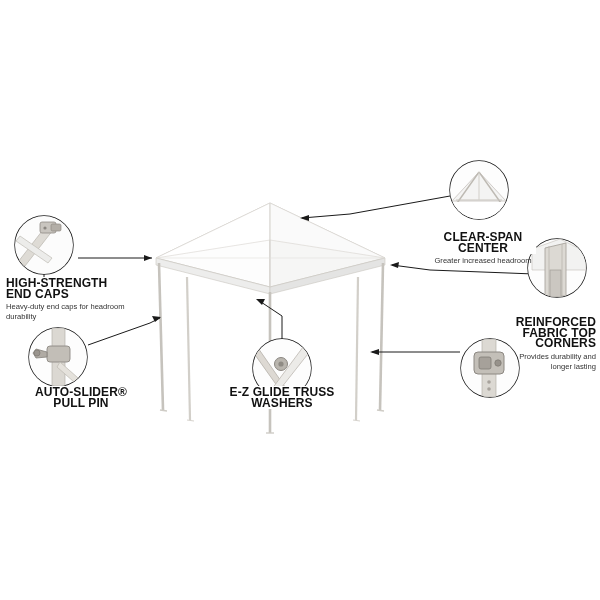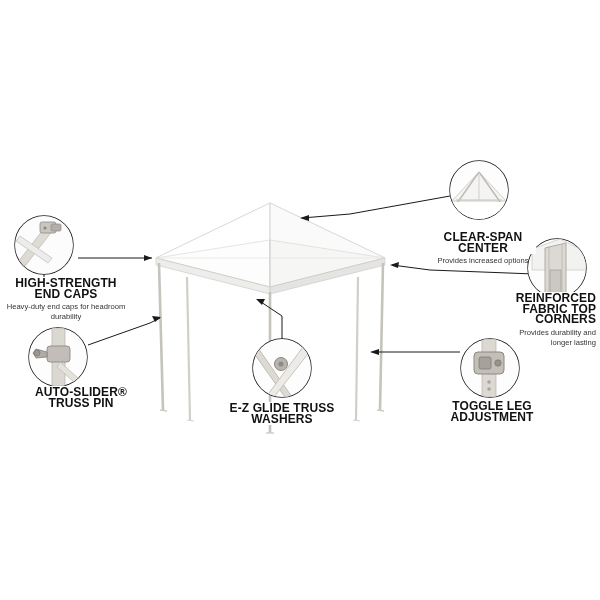--- a/index.html
+++ b/index.html
@@ -34,31 +34,31 @@
     line-height: 10.5px;
     margin: 0 0 2px 0;
     padding: 1px 0 1px 0;
   }
   .callout .desc {
     font-size: 7.6px;
     color: #333333;
     line-height: 10px;
     margin: 0;
   }
-  .c-left .title, .c-left .desc { text-align: center; }
+  .c-left .title, .c-left .desc { text-align: left; }
   .c-center .title, .c-center .desc { text-align: center; }
   .c-right .title, .c-right .desc { text-align: right; }
 
   
   #co-endcaps   { left: 6px;   top: 277px; width: 120px; }
   #co-pullpin   { left: 22px;  top: 386px; width: 118px; }
-  #co-truss     { left: 222px; top: 402px; width: 120px; }
+  #co-truss     { left: 222px; top: 386px; width: 120px; }
   #co-toggle    { left: 432px; top: 400px; width: 120px; }
   #co-clearspan { left: 430px; top: 231px; width: 106px; }
-  #co-corners   { left: 514px; top: 292px; width: 82px; }
+  #co-corners   { left: 514px; top: 316px; width: 82px; }
 </style>
 </head>
 <body>
 
 <div id="stage">
 
   <svg id="art" viewBox="0 0 600 600" xmlns="http://www.w3.org/2000/svg">
 
     <g>
 
@@ -225,34 +225,33 @@
     </g>
 
   </svg>
 
   <div class="callout c-left" id="co-endcaps">
     <div class="title">HIGH-STRENGTH END CAPS</div>
     <div class="desc">Heavy-duty end caps for headroom durability</div>
   </div>
 
   <div class="callout c-center" id="co-pullpin">
-    <div class="title">AUTO-SLIDER® TRUSS PIN</div>
+    <div class="title">AUTO-SLIDER® PULL PIN</div>
   </div>
 
   <div class="callout c-center" id="co-truss">
     <div class="title">E-Z GLIDE TRUSS WASHERS</div>
   </div>
 
   <div class="callout c-center" id="co-toggle">
-    <div class="title">TOGGLE LEG ADJUSTMENT</div>
   </div>
 
   <div class="callout c-center" id="co-clearspan">
     <div class="title">CLEAR-SPAN CENTER</div>
-    <div class="desc">Provides increased options</div>
+    <div class="desc">Greater increased headroom</div>
   </div>
 
   <div class="callout c-right" id="co-corners">
     <div class="title">REINFORCED FABRIC TOP CORNERS</div>
     <div class="desc">Provides durability and longer lasting</div>
   </div>
 
 </div>
 
 </body></html>

